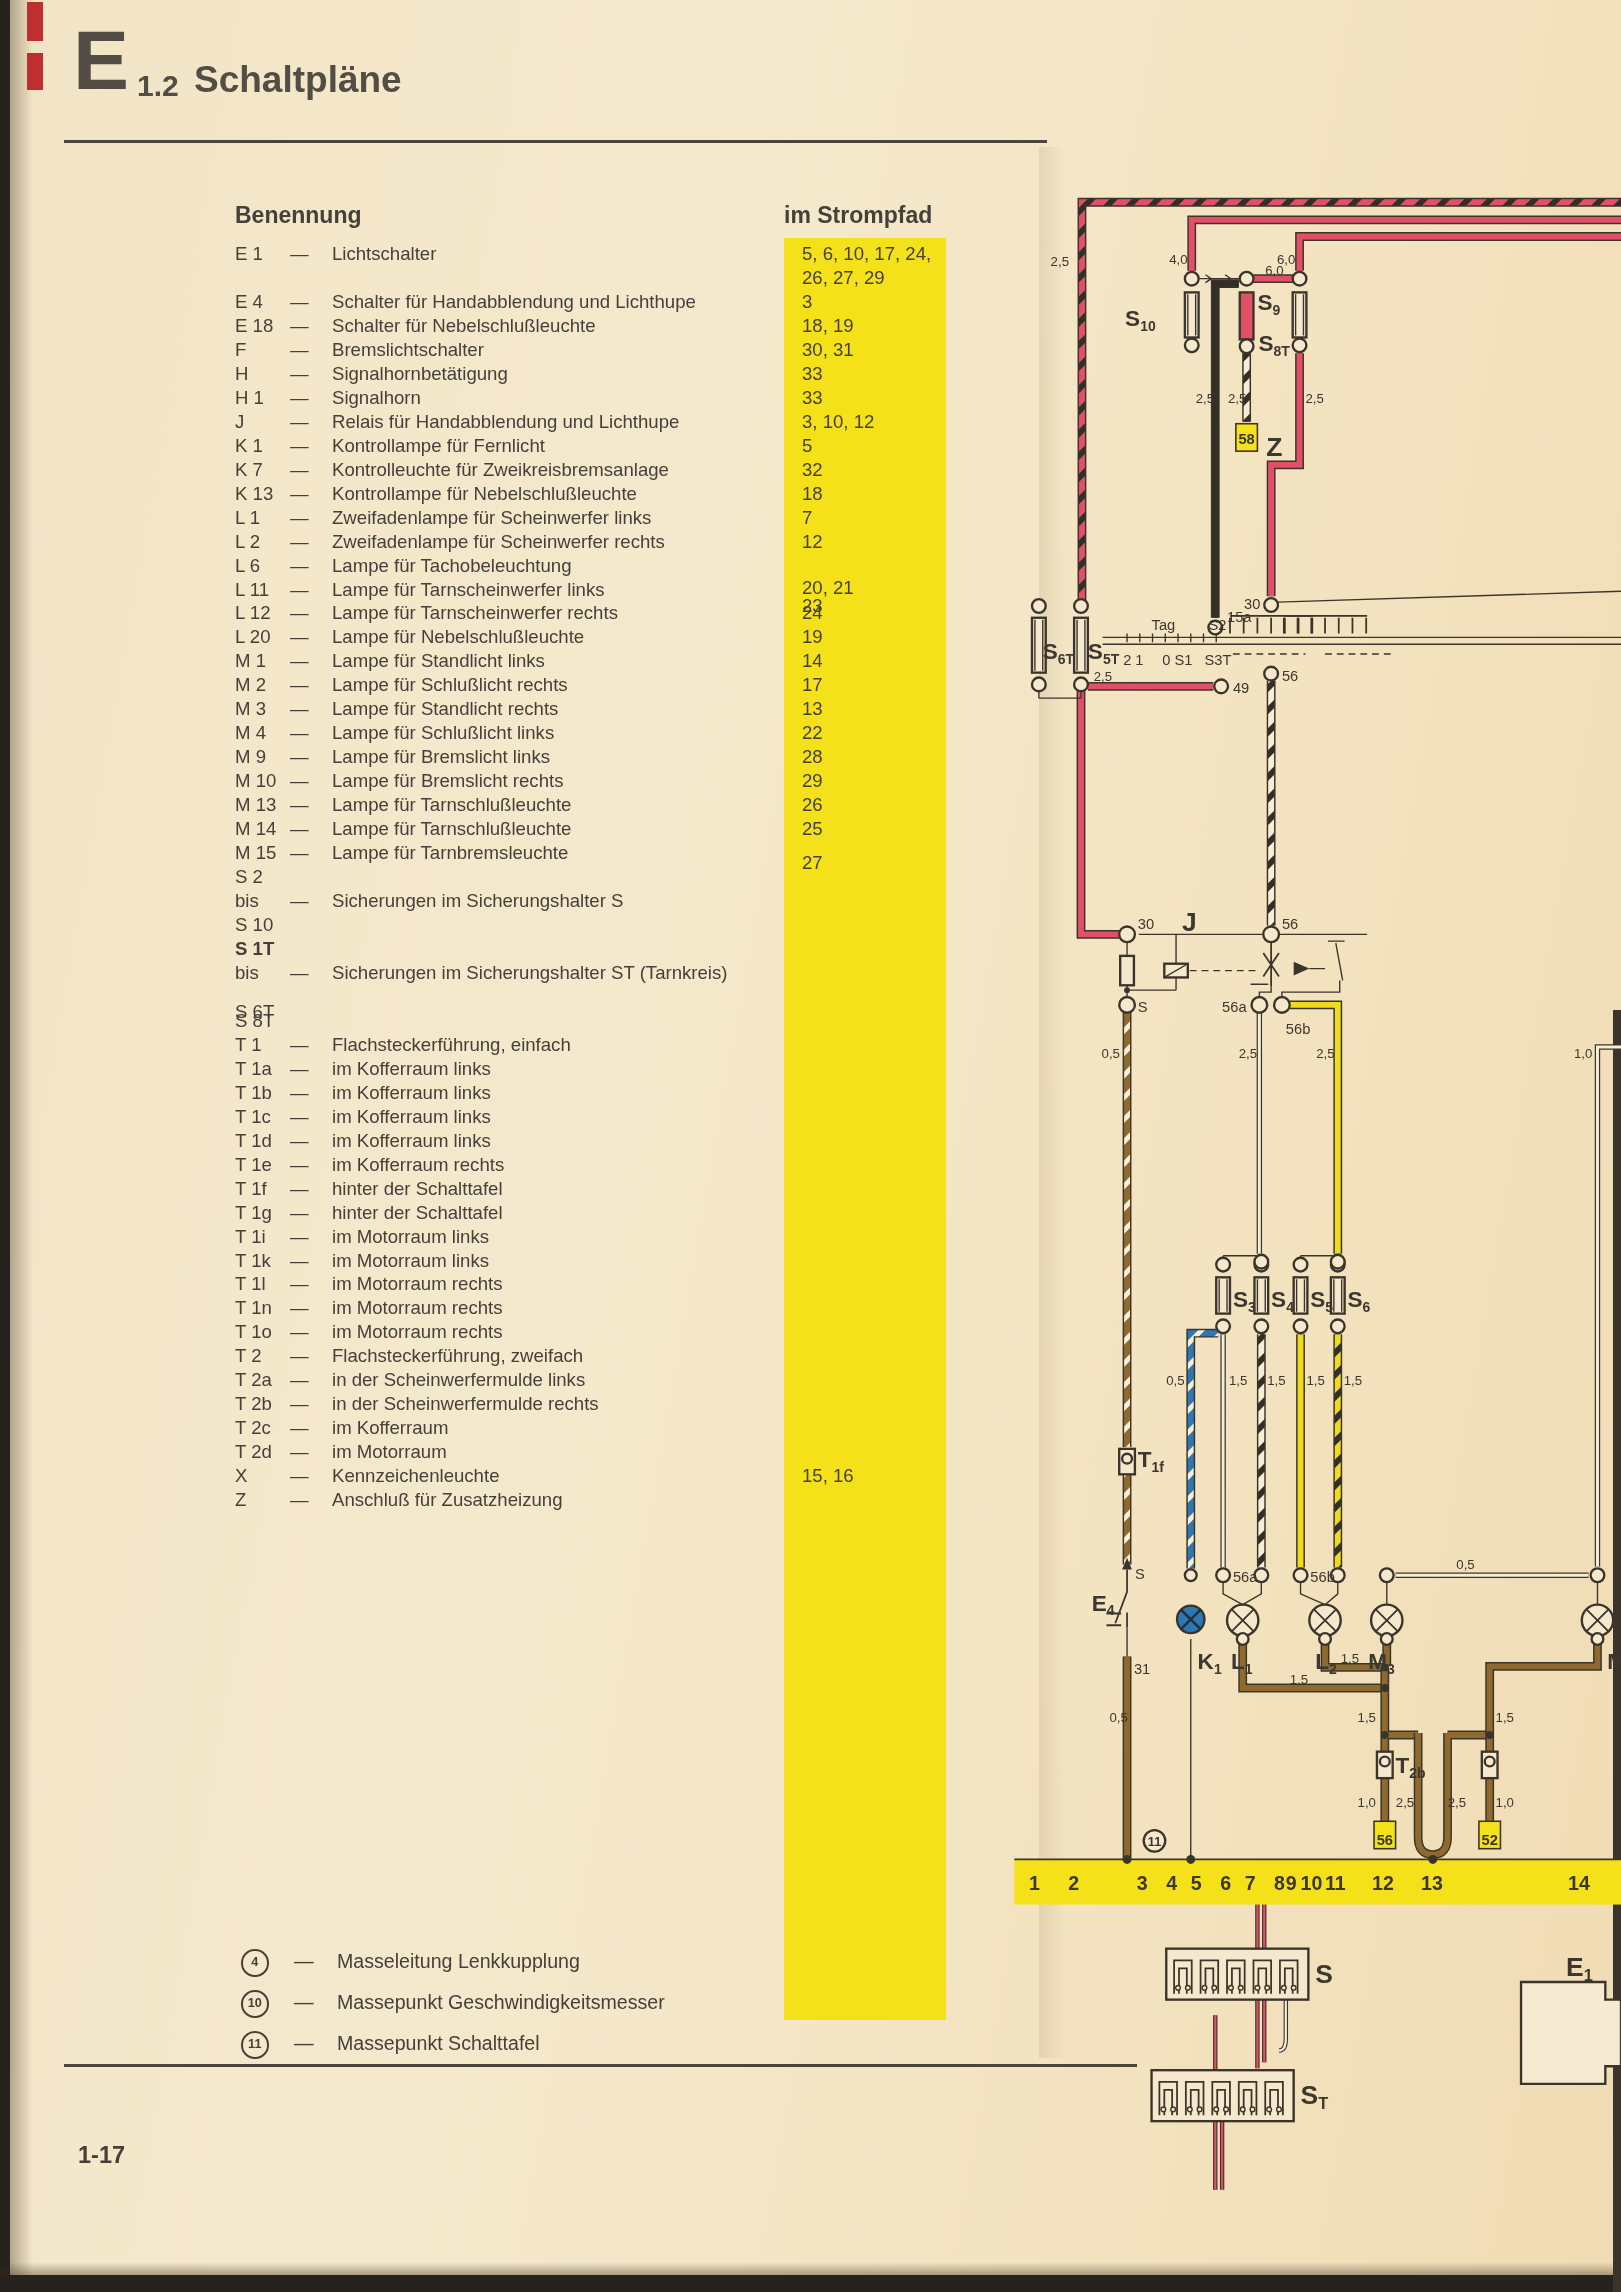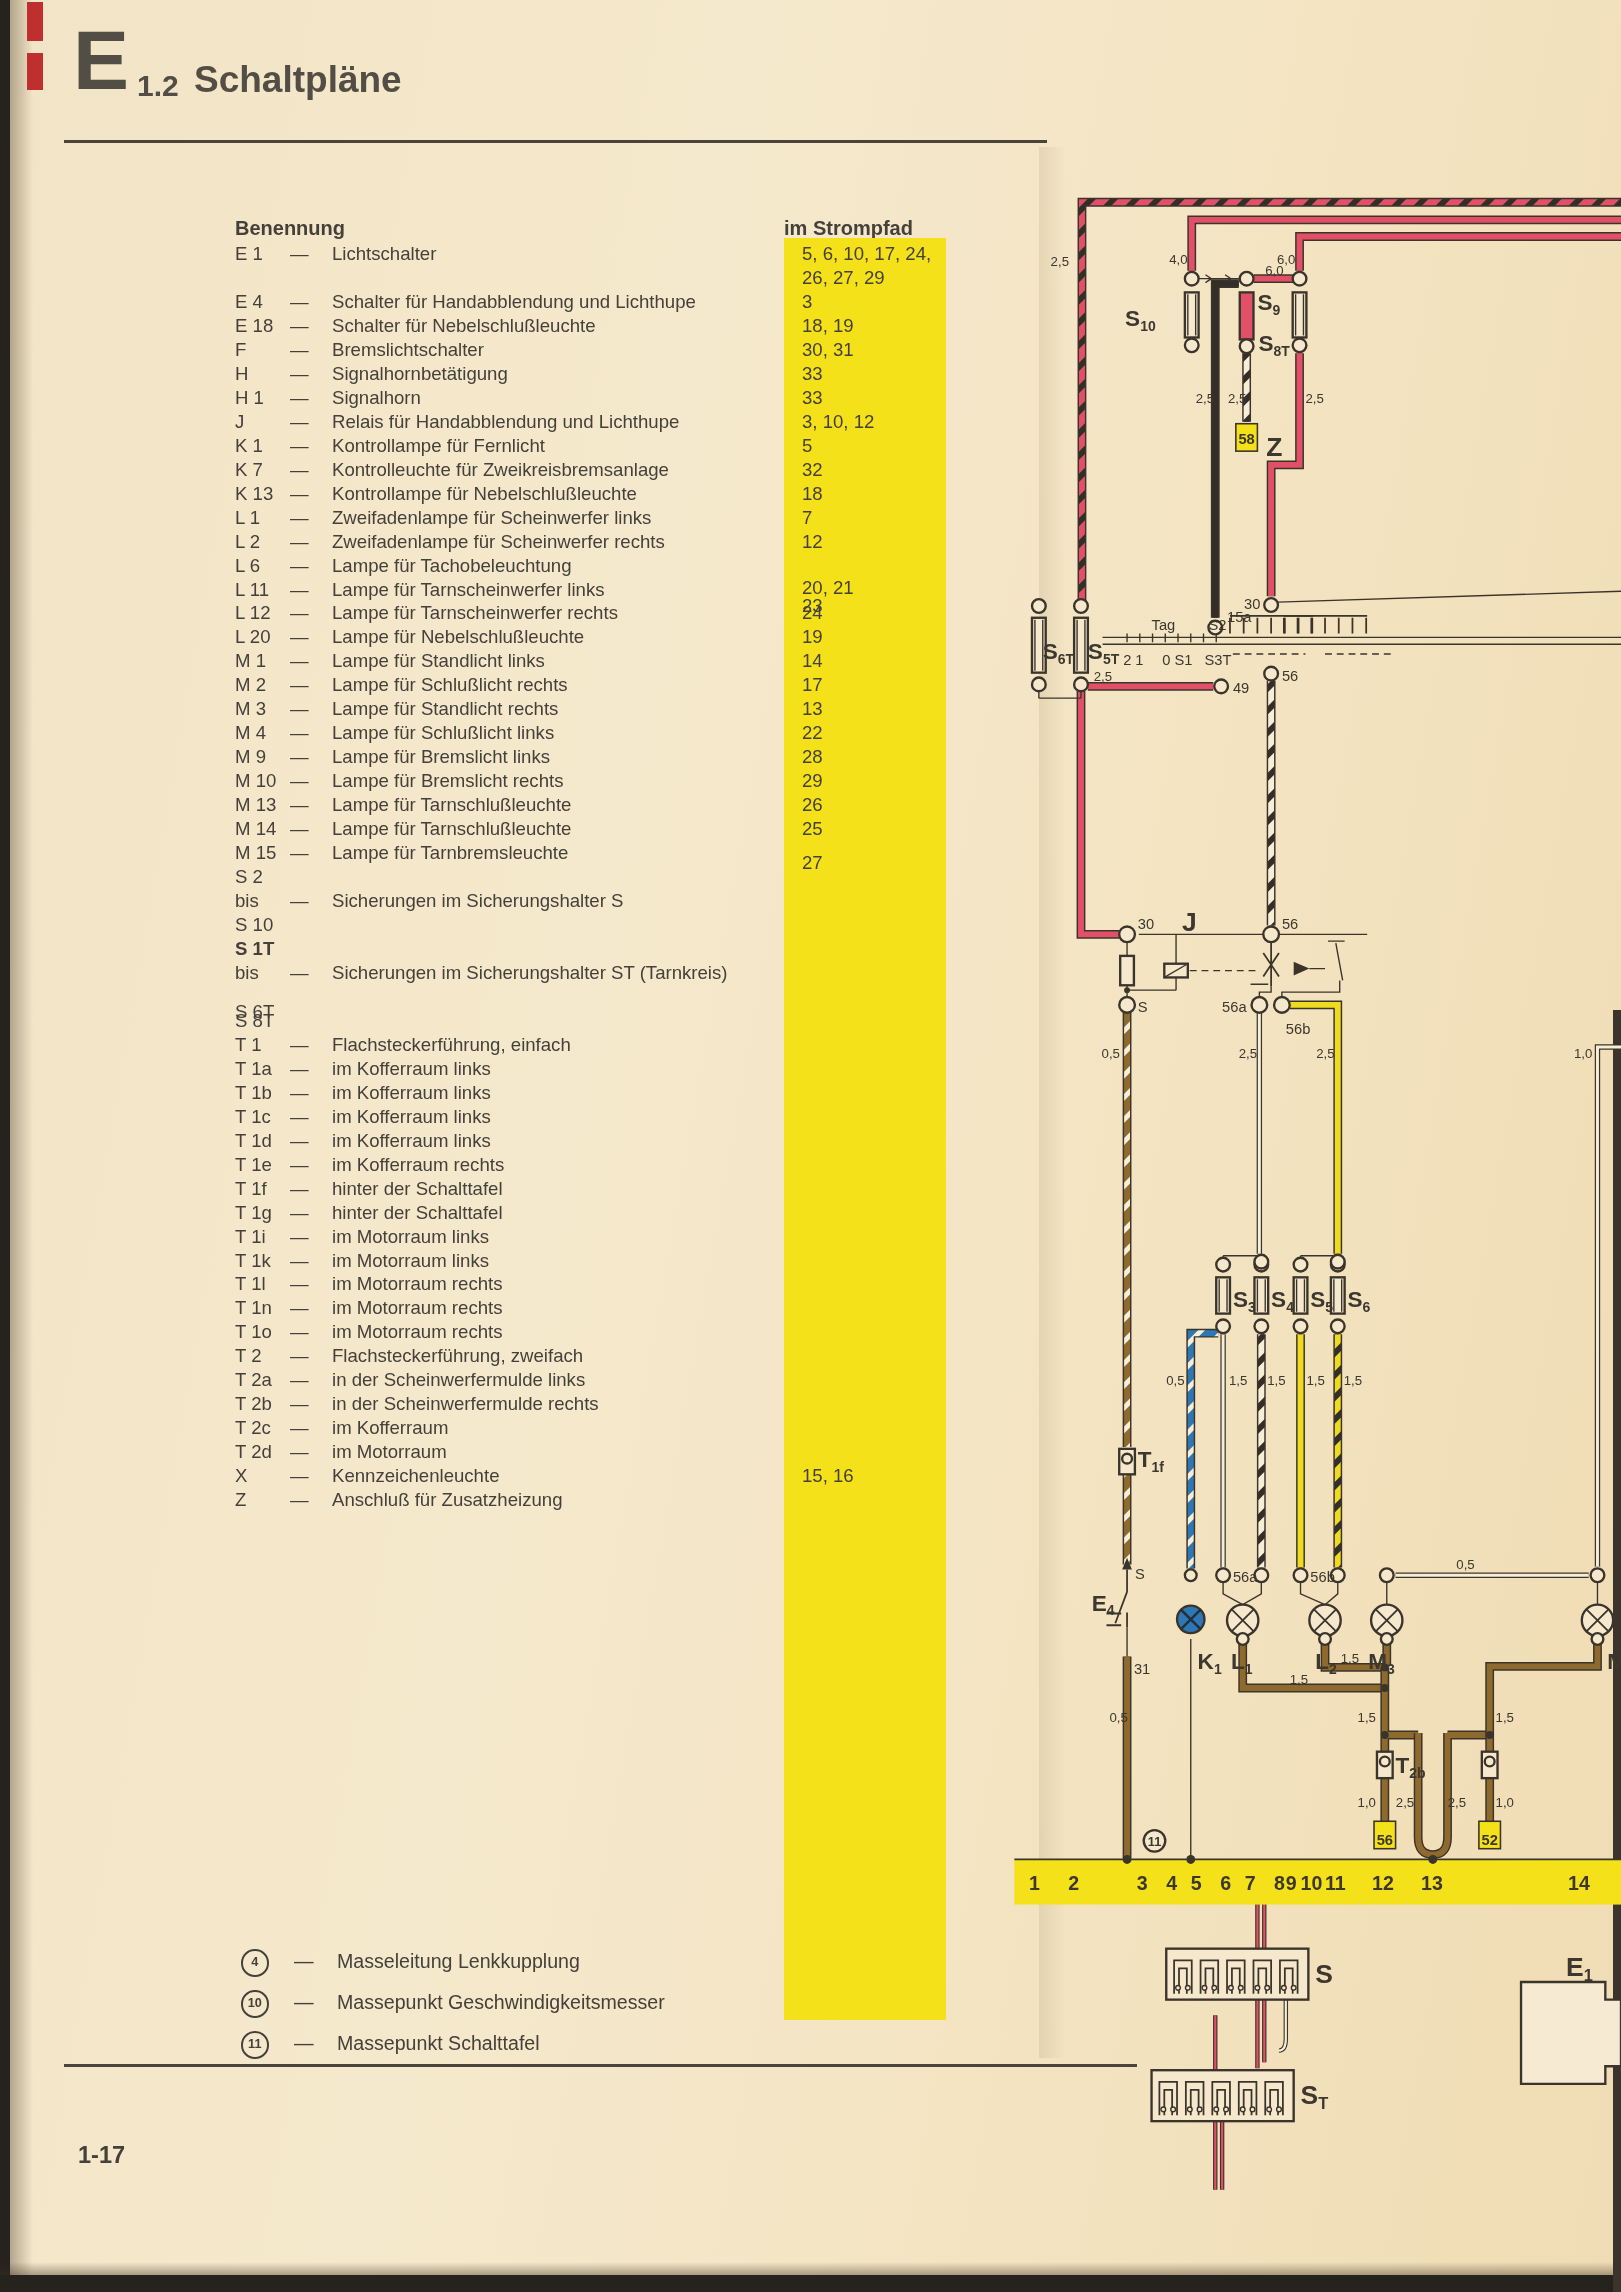--- a/index.html
+++ b/index.html
@@ -19,21 +19,21 @@
   .gutter{position:absolute;left:1039px;top:147px;width:27.4px;height:1911px;
     background:linear-gradient(90deg,rgba(120,90,50,.12),rgba(120,90,50,0));}
   
   .big-e{position:absolute;left:73px;top:17.6px;font-size:84px;font-weight:bold;color:#534e45;line-height:1;}
   .sec-num{position:absolute;left:137px;top:69px;font-size:30px;font-weight:bold;color:#534e45;}
   .sec-title{position:absolute;left:194px;top:59px;font-size:37px;font-weight:bold;color:#534e45;}
   .rule{position:absolute;background:#4a443a;}
   .rule-title{left:64px;top:140px;width:983px;height:2.9px;}
   .rule-footer{left:64px;top:2064px;width:1073px;height:2.9px;}
   
-  .col-header{position:absolute;font-size:20px;font-weight:bold;white-space:nowrap;margin-top:15px;}
+  .col-header{position:absolute;font-size:23px;font-weight:bold;white-space:nowrap;}
   .hdr1{left:235px;top:202px;}
   .hdr2{left:784px;top:202px;}
   .strompfad-bg{position:absolute;left:784px;top:238px;width:162px;height:1782px;background:#f5e119;}
   .legend-lines{position:absolute;left:235px;top:242px;width:549px;}
   .strompfad-lines{position:absolute;left:802px;top:242px;width:147px;}
   .lrow{position:absolute;left:0;white-space:nowrap;font-size:18.6px;line-height:24px;height:24px;color:#45403a;}
   .lc{display:inline-block;width:55px;}
   .ld{display:inline-block;width:42px;}
   
   .ground-list{position:absolute;left:241px;top:1949px;width:588px;}

